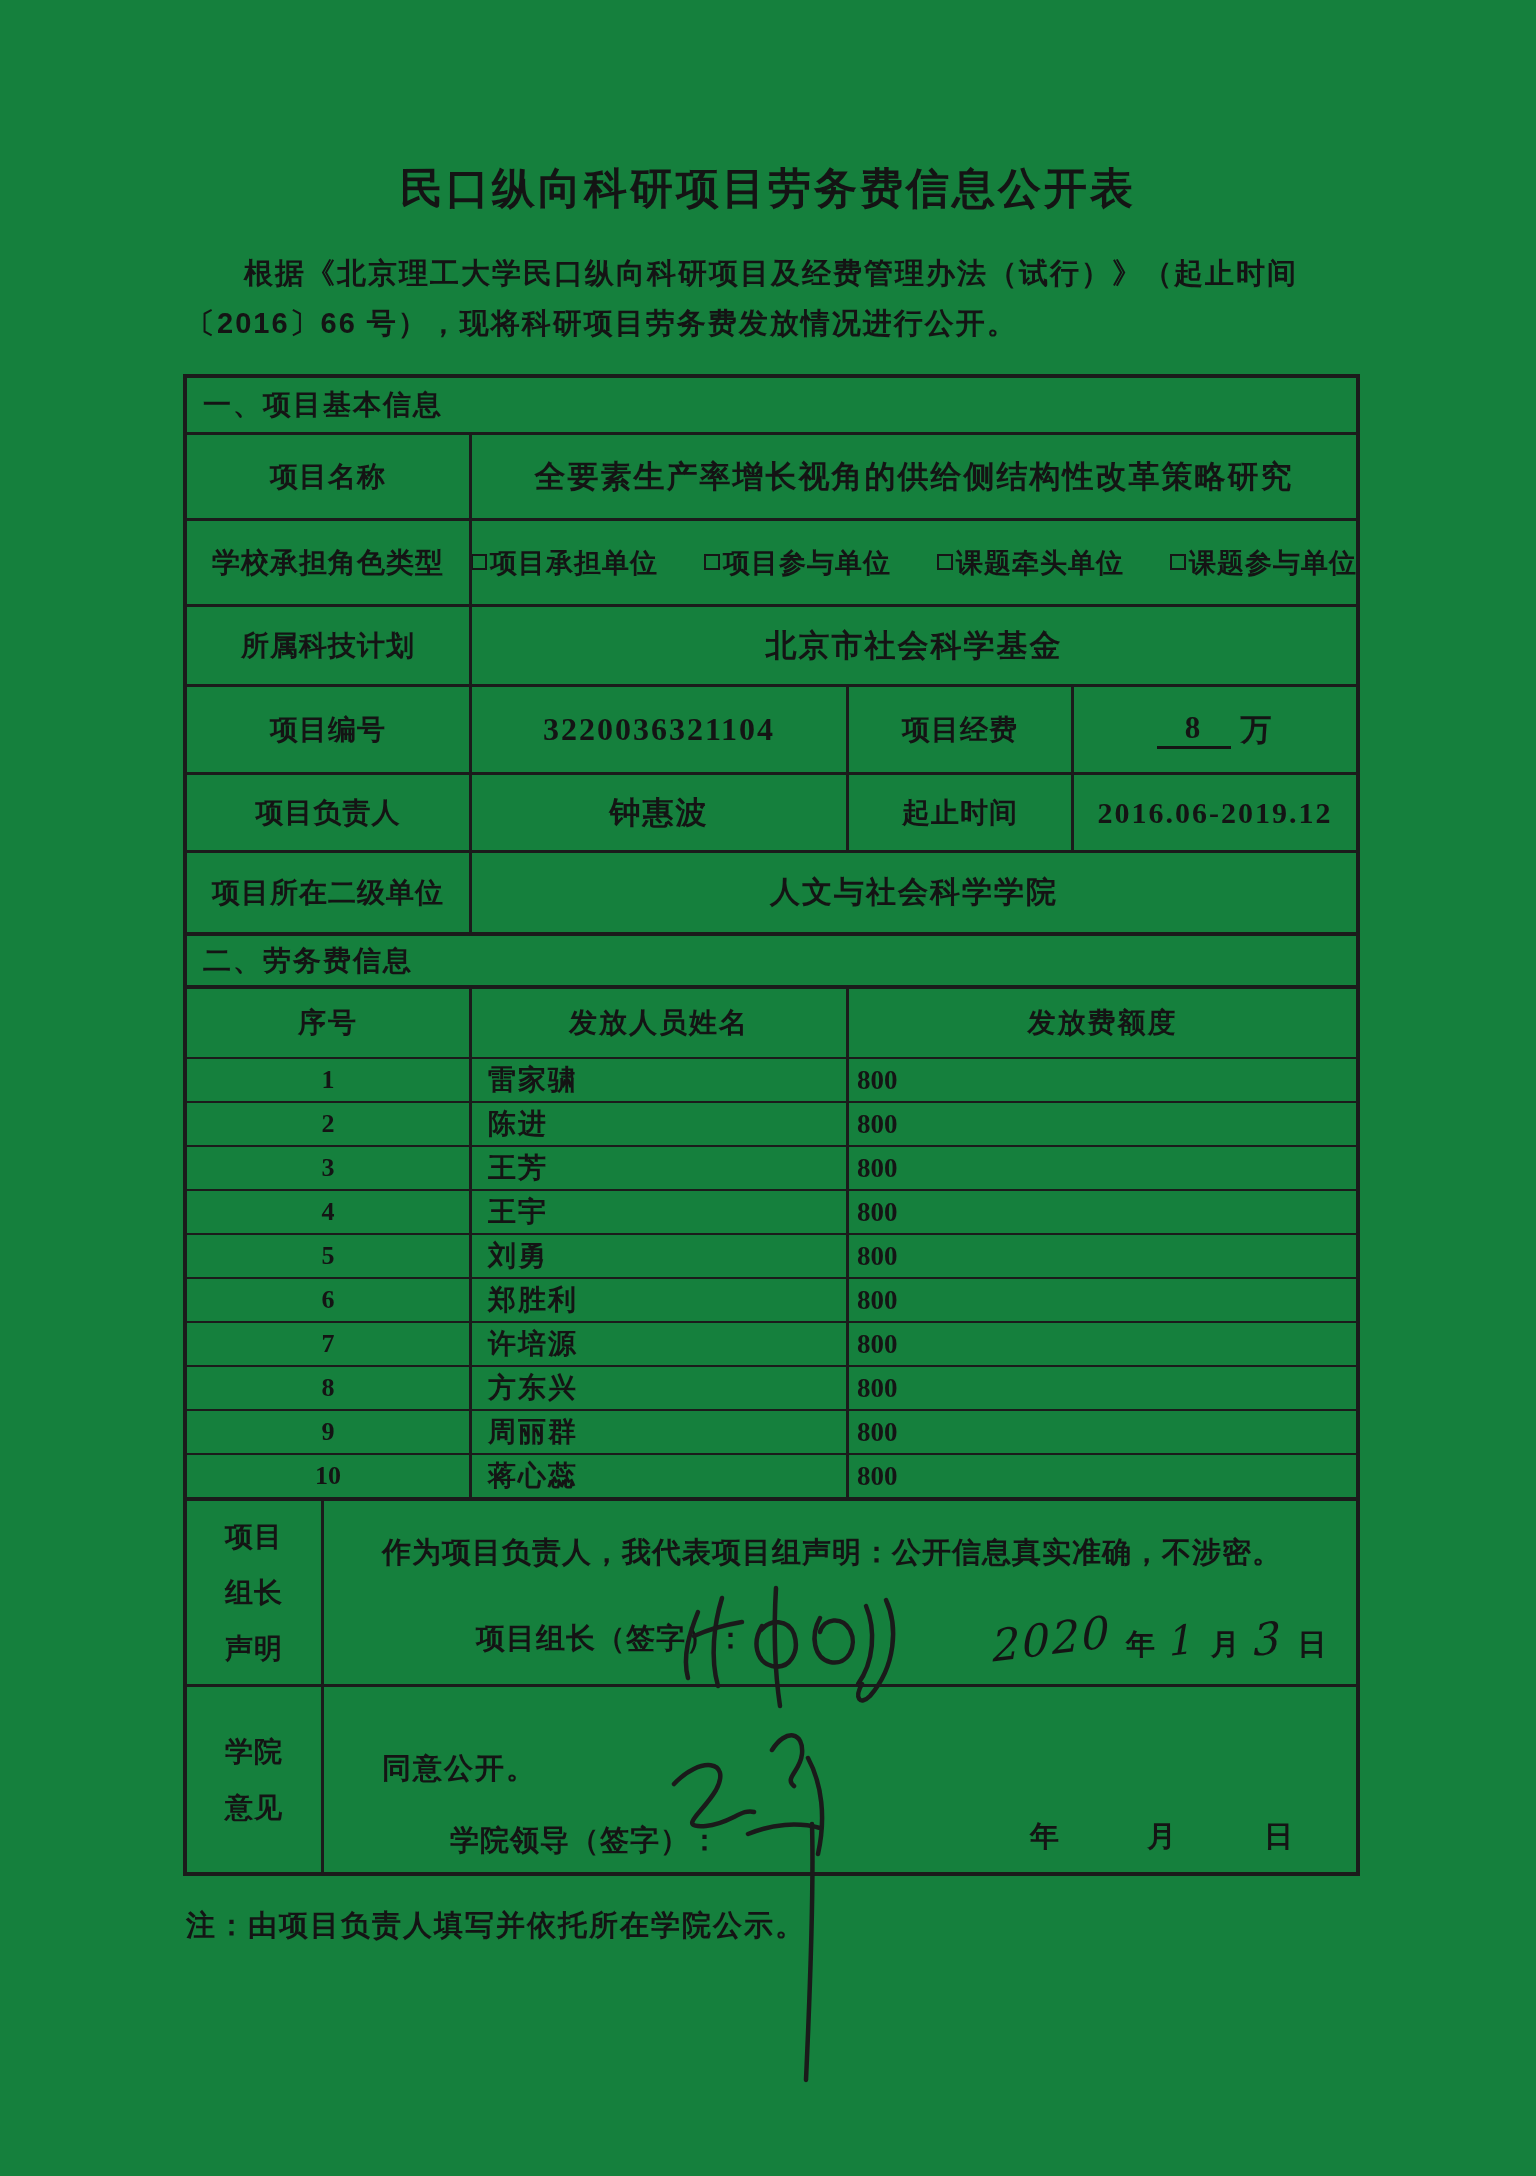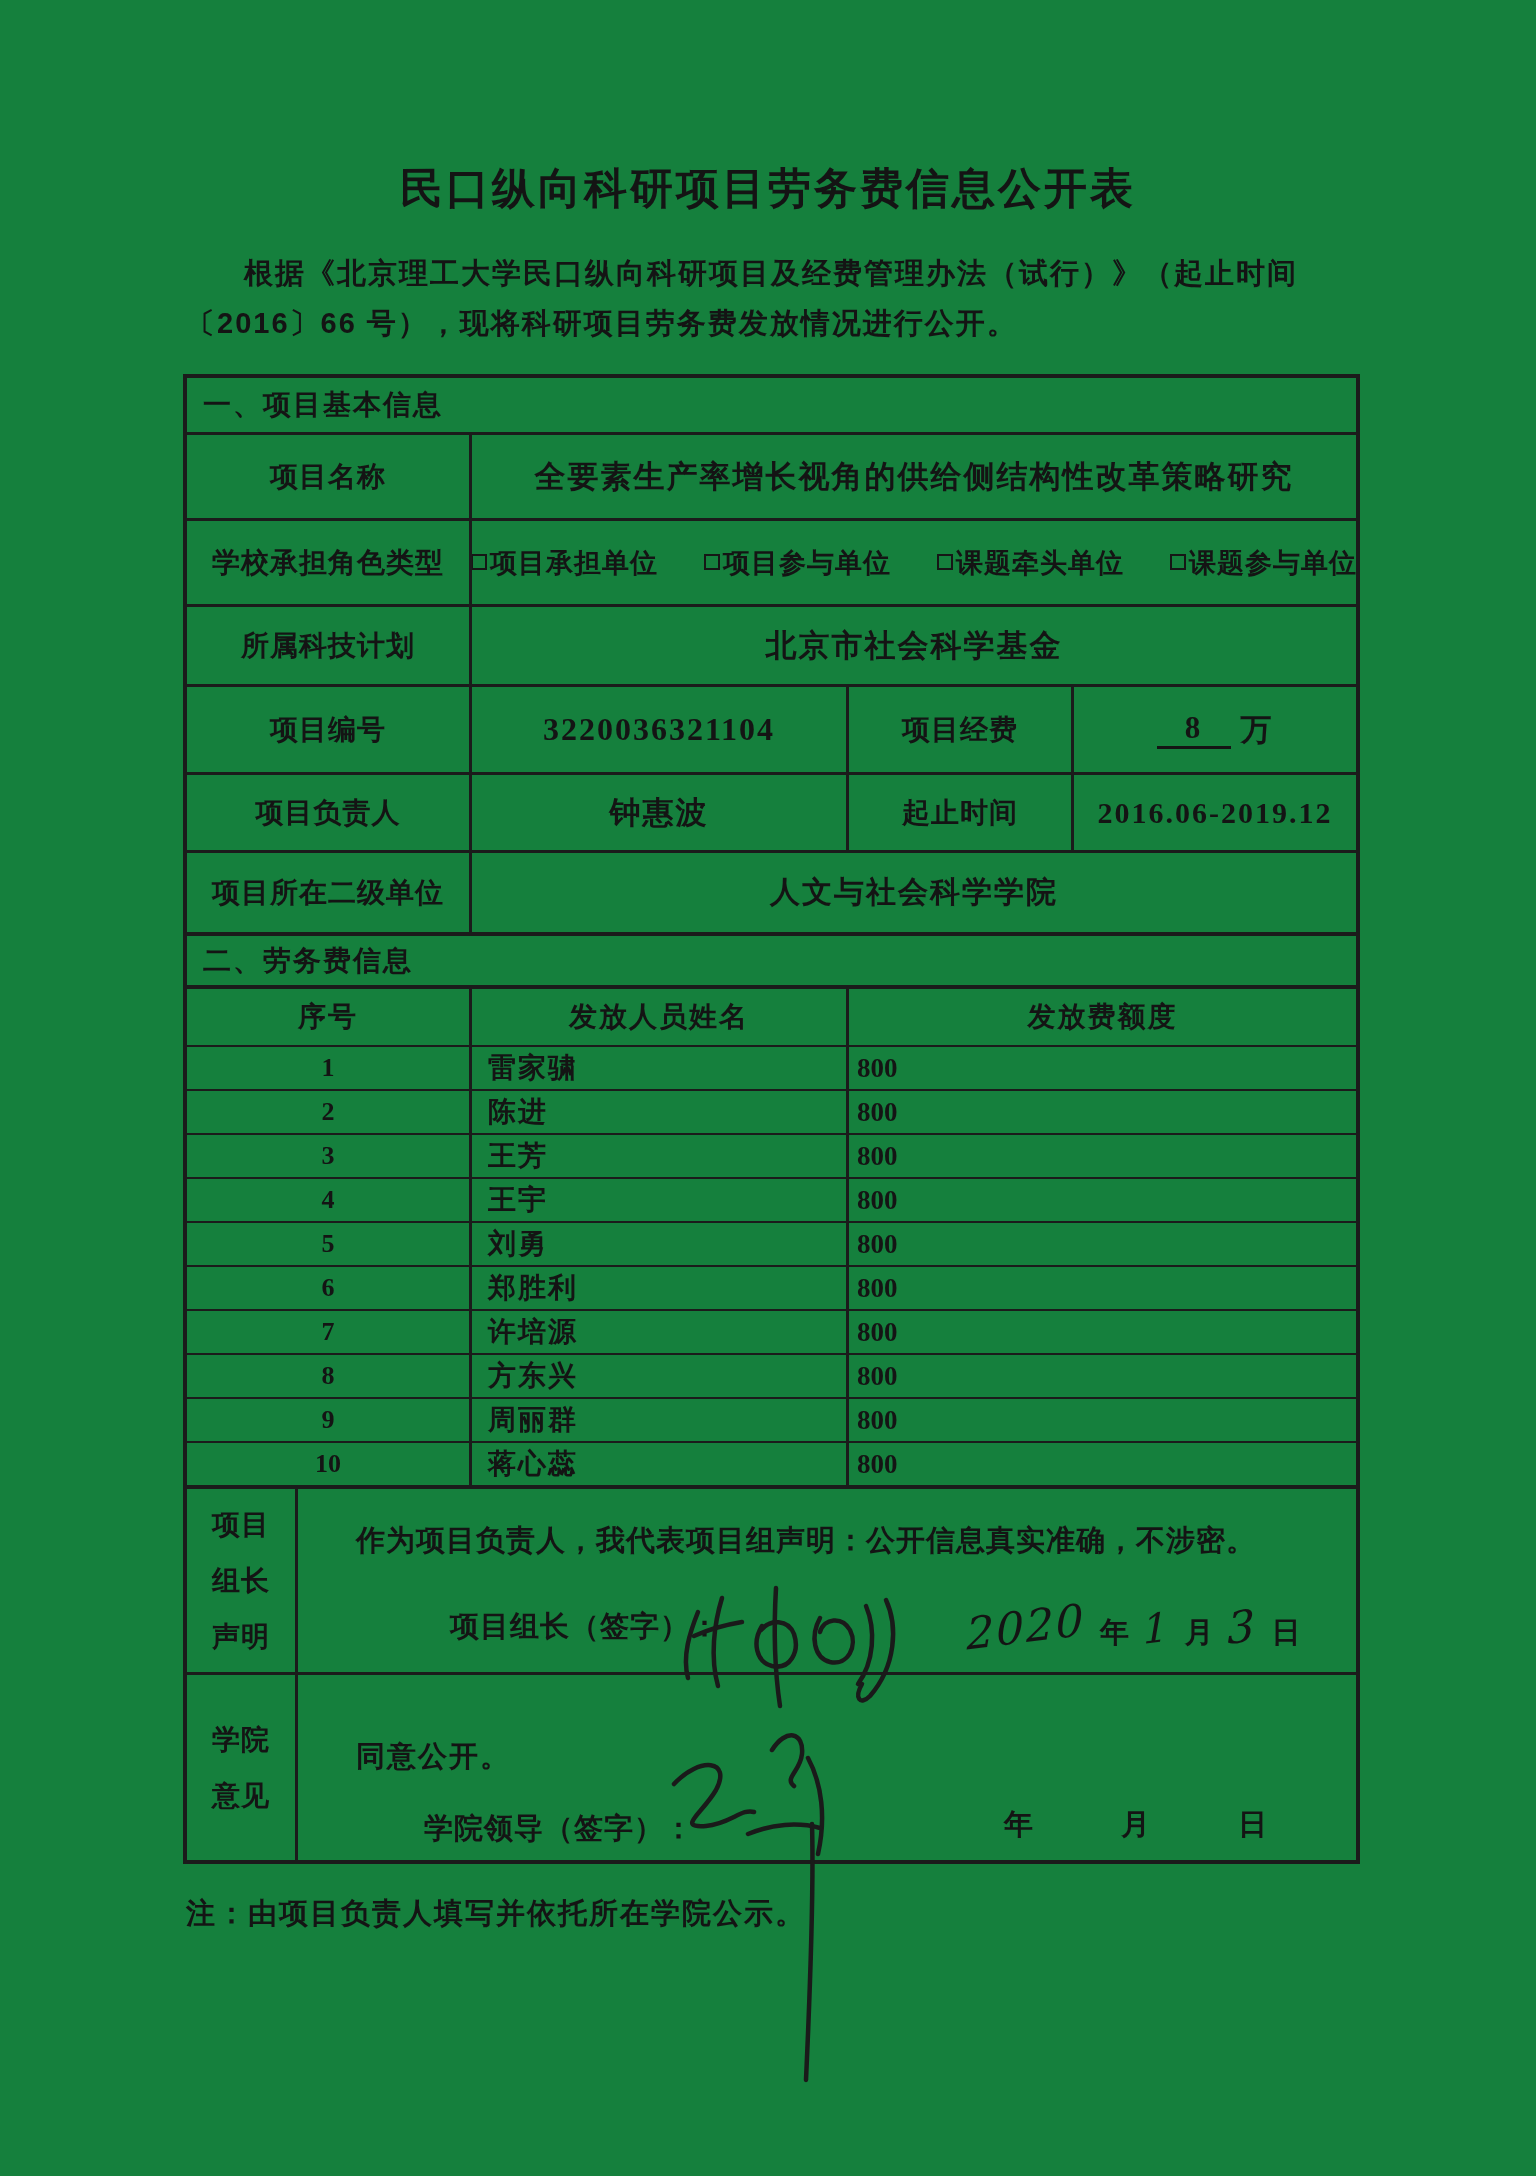--- a/index.html
+++ b/index.html
@@ -63,21 +63,21 @@
   .h2head{font-size:28px;font-weight:700;letter-spacing:2px;justify-content:center;}
   .payname{font-size:28px;font-weight:700;padding-left:16px;letter-spacing:2px;}
   .payfee{font-size:27px;padding-left:8px;}
   .idx{font-size:26px;}
   .uline{
     display:inline-block;min-width:66px;text-align:center;
     border-bottom:3px solid #141414;padding:0 4px;margin-right:10px;
     font-size:31px;
   }
   .blocklabel{
-    width:108px;flex-direction:column;justify-content:center;
+    width:134px;flex-direction:column;justify-content:center;
     font-size:28px;font-weight:700;letter-spacing:1px;
   }
   .blocklabel div{line-height:56px;}
   .blockcontent{position:relative;}
   .stmt{position:absolute;top:32px;left:58px;font-size:29px;font-weight:700;letter-spacing:1px;}
   .signlabel{position:absolute;font-size:29px;font-weight:700;letter-spacing:1px;}
   .sl1{top:118px;left:152px;}
   .sl2{top:134px;left:126px;}
   .opinion{position:absolute;top:62px;left:58px;font-size:29px;font-weight:700;letter-spacing:2px;}
   .dategroup{position:absolute;display:flex;align-items:baseline;font-size:29px;font-weight:700;}
@@ -156,21 +156,21 @@
 
     <div class="row" style="height:82px">
       <div class="cell cfirst c1 label">项目所在二级单位</div>
       <div class="cell cfill center value" style="font-size:30px">人文与社会科学学院</div>
     </div>
 
     <div class="row" style="height:53px;border-top-width:4px">
       <div class="cell cfirst cfill sechead">二、劳务费信息</div>
     </div>
 
-    <div class="row" style="height:60px;border-top-width:4px">
+    <div class="row" style="height:72px;border-top-width:4px">
       <div class="cell cfirst c1 h2head">序号</div>
       <div class="cell c2 center h2head">发放人员姓名</div>
       <div class="cell cfill center h2head">发放费额度</div>
     </div>
 
     <div id="labor-rows">
         <div class="row thin" style="height: 44px;">
           <div class="cell cfirst c1 center num idx">1</div>
           <div class="cell c2 payname">雷家骕</div>
           <div class="cell cfill payfee num">800</div>

